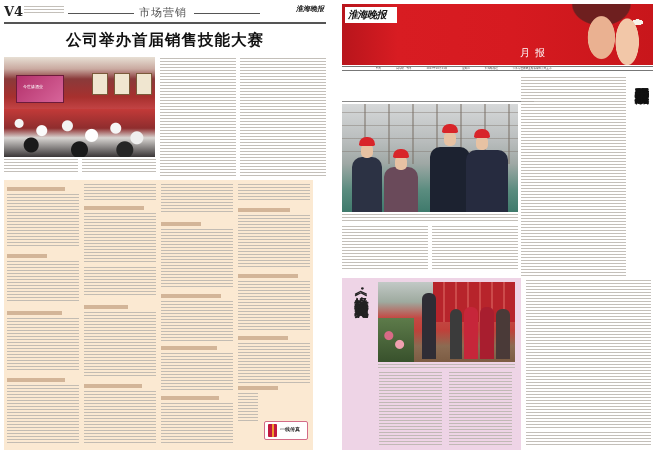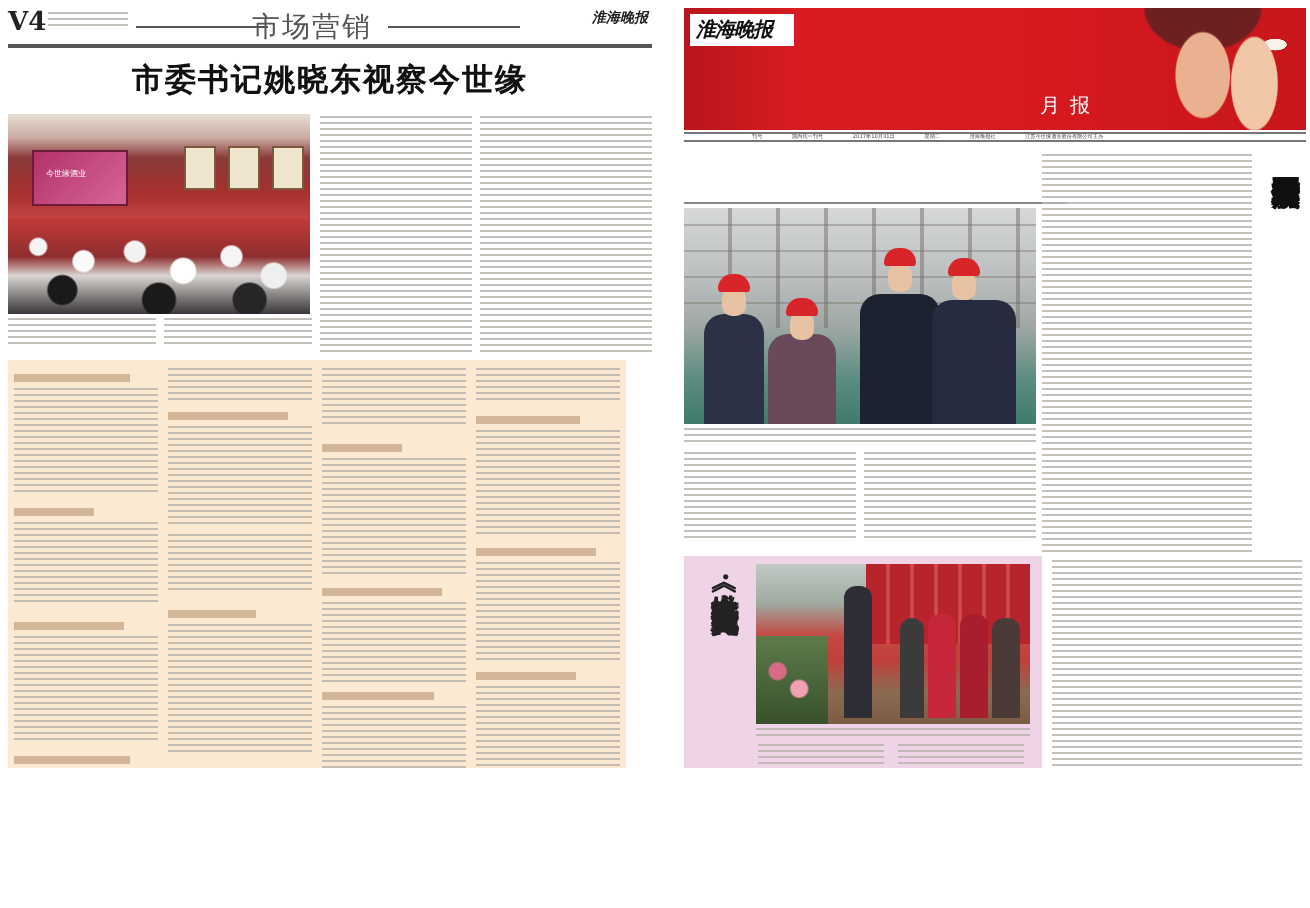--- a/index.html
+++ b/index.html
@@ -1,31 +1,31 @@
 <!DOCTYPE html>
 <html><head>
 <meta charset="utf-8">
 <style>
   * { box-sizing: border-box; margin: 0; padding: 0; }
   html, body { width: 655px; height: 454px; background: #ffffff; overflow: hidden; }
   body { position: relative; font-family: "DejaVu Sans", sans-serif; color: #222; }
 
-  .page { position: absolute; top: 0; height: 384px; background: #fff; overflow: hidden; }
+  .page { position: absolute; top: 0; height: 454px; background: #fff; overflow: hidden; }
   .left-page { left: 0; width: 330px; }
   .right-page { left: 338px; width: 317px; }
 
   
   .txt { background-image: repeating-linear-gradient(to bottom, #b9b4ad 0px, #b9b4ad 1px, transparent 1px, transparent 3px); opacity: .85; }
 
   
   .lp-header { position: absolute; left: 4px; top: 4px; width: 322px; height: 18px; }
   .lp-pageno { position: absolute; left: 0; top: 0; font-family: "DejaVu Serif", serif; font-weight: bold; font-size: 13px; color: #222; }
   .lp-meta { position: absolute; left: 20px; top: 2px; font-size: 3px; line-height: 5px; color: #555; width: 40px; }
   .lp-rule { position: absolute; top: 9px; height: 1px; background: #555; }
-  .lp-section { position: absolute; left: 122px; top: 1px; font-size: 14px; color: #555; letter-spacing: 1px; }
+  .lp-section { position: absolute; left: 135px; top: 1px; font-size: 11px; color: #555; letter-spacing: 1px; }
   .lp-masthead { position: absolute; right: 2px; top: 0; font-family: "DejaVu Serif", serif; font-size: 7px; font-weight: bold; font-style: italic; color: #222; }
   .lp-thick { position: absolute; left: 4px; top: 22px; width: 322px; height: 2px; background: #555; }
 
   .lp-headline { position: absolute; left: 0; top: 30px; width: 330px; text-align: center; font-family: "DejaVu Serif", serif; font-weight: bold; font-size: 15.5px; letter-spacing: 1px; color: #111; }
 
   .lp-photo { position: absolute; left: 4px; top: 57px; width: 151px; height: 100px; overflow: hidden;
     background: linear-gradient(to bottom, #e7dfd4 0%, #c9a9a0 12%, #8a3a3a 22%, #a7302e 40%, #c9484a 55%, #d9d6d3 65%, #2c2b30 78%, #4a4349 100%); }
   .lp-photo .screen { position: absolute; left: 12px; top: 18px; width: 48px; height: 28px; background: linear-gradient(135deg,#b3316b,#d7659a); border: 1px solid #6d1b3a; }
   .lp-photo .screen span { position: absolute; left: 6px; top: 8px; font-size: 4px; color: #fff; }
   .lp-photo .panel { position: absolute; top: 16px; width: 16px; height: 22px; background: #f0e6d0; border: 1px solid #7a5a3a; }
@@ -107,21 +107,21 @@
   <div class="lp-header">
     <span class="lp-pageno">V4</span>
     <div class="lp-meta txt" style="height:7px;"></div>
     <div class="lp-rule" style="left:64px;width:66px;"></div>
     <span class="lp-section">市场营销</span>
     <div class="lp-rule" style="left:190px;width:66px;"></div>
     <span class="lp-masthead">淮海晚报</span>
   </div>
   <div class="lp-thick"></div>
 
-  <div class="lp-headline">市委书记姚晓东视察今世缘</div>
+  <div class="lp-headline">公司举办首届销售技能大赛</div>
 
   <div class="lp-photo">
     <div class="screen">
         <span>今世缘酒业</span>
       </div>
     <div class="panel" style="left:88px;"></div>
     <div class="panel" style="left:110px;"></div>
     <div class="panel" style="left:132px;"></div>
     <div class="crowd"></div>
   </div>

